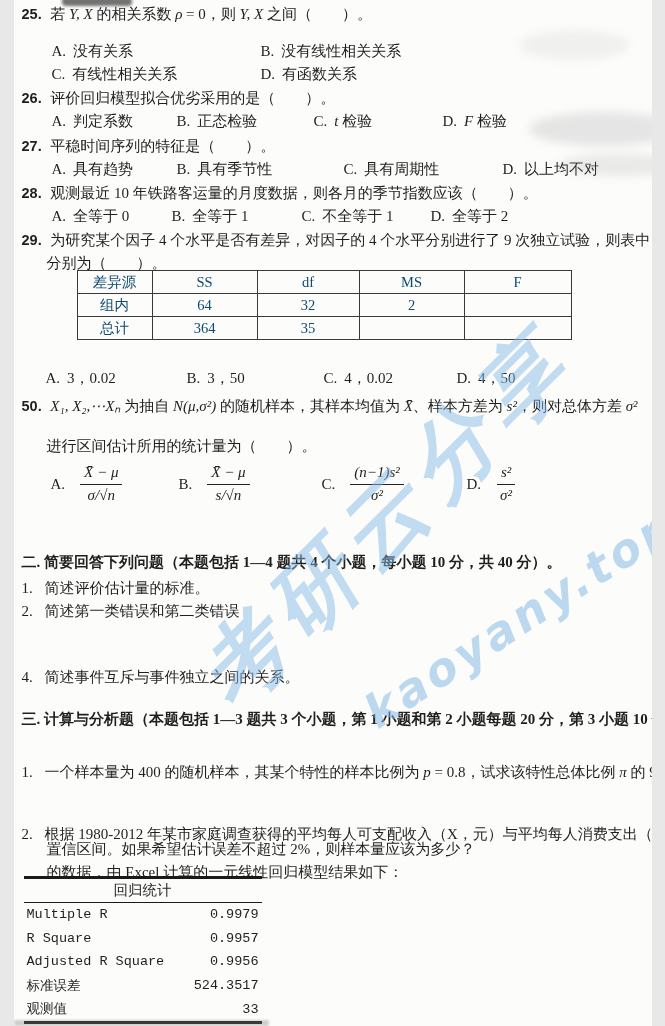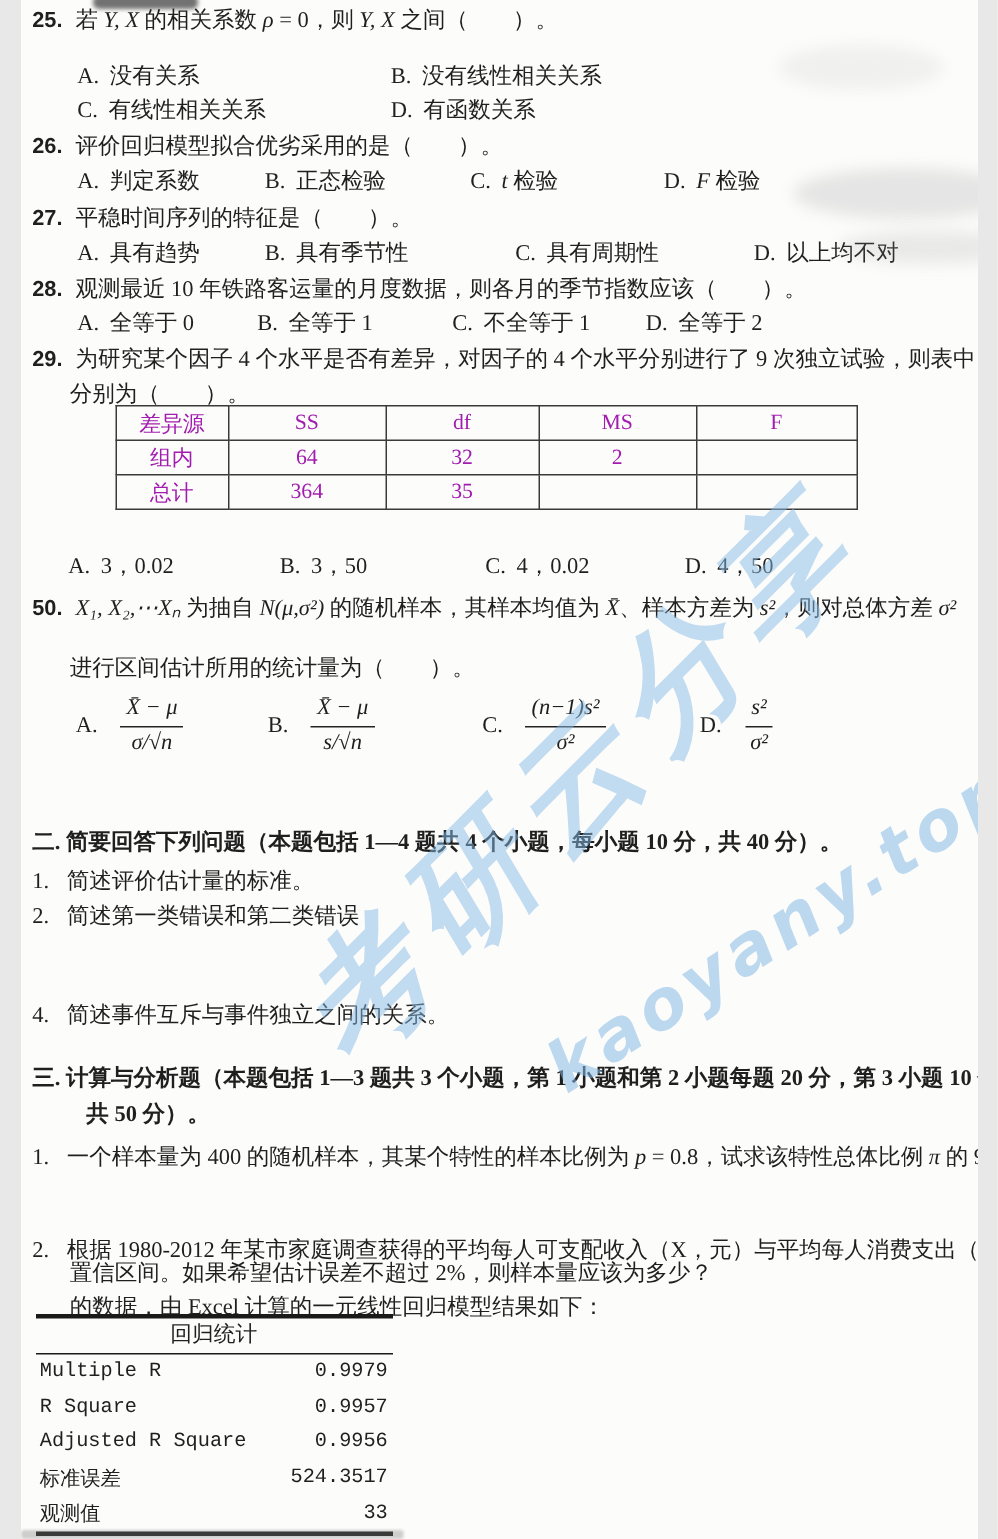--- a/index.html
+++ b/index.html
@@ -20,21 +20,21 @@
   .math{font-style:italic; font-family:"Liberation Serif", serif;}
   
   .frow{position:absolute; left:0; right:0; top:452px; height:64px;}
   .fopt{position:absolute; top:0; display:flex; align-items:center; gap:8px; height:64px;}
   .frac{display:inline-flex; flex-direction:column; align-items:center; font-style:italic;
         font-family:"Liberation Serif", serif; line-height:1.3; font-size:15px;}
   .fnum{border-bottom:1.4px solid #222; padding:0 4px 1px 4px;}
   .fden{padding:1px 4px 0 4px;}
   
   table.anova{position:absolute; left:63px; top:270px; border-collapse:collapse;
-              font-size:14.5px; color:#a21caf;border-radius:20px;}
+              font-size:14.5px; color:#0c4a6e;border-radius:20px;}
   table.anova td{border:1.6px solid #3a3a3a; text-align:center; height:22px; padding:0 4px;}
   table.anova td.c0{width:66px;} table.anova td.c1{width:96px;} table.anova td.c2{width:93px;}
   table.anova td.c3{width:96px;} table.anova td.c4{width:98px;}
   
   .regtable{position:absolute; left:10px; top:876px; width:238px;
             border-top:3px solid #1a1a1a; border-bottom:3px solid #1a1a1a;
             font-family:"Liberation Mono", monospace; font-size:13.5px;}
   .regtitle{text-align:center; height:23px; line-height:23px; border-bottom:1.6px solid #1a1a1a;
             font-family:"Liberation Serif", serif; font-size:14.5px;}
   .regrow{display:flex; justify-content:space-between; align-items:center; height:23.6px; padding:0 3px;}
@@ -186,21 +186,20 @@
     <span class="ino">1.</span><span><span>简述评价估计量的标准。</span></span>
   </div>
   <div class="line" style="top:601px">
     <span class="ino">2.</span><span><span>简述第一类错误和第二类错误</span></span>
   </div>
   <div class="line" style="top:667px">
     <span class="ino">4.</span><span><span>简述事件互斥与事件独立之间的关系。</span></span>
   </div>
 
   <div class="line sec" style="top:709px">三. 计算与分析题（本题包括 1—3 题共 3 个小题，第 1 小题和第 2 小题每题 20 分，第 3  小题 10 分，</div>
-  <div class="line sec" style="left:44px; top:733px">共 50 分）。</div>
   <div class="line" style="top:762px">
     <span class="ino">1.</span><span><span>一个样本量为 400 的随机样本，其某个特性的样本比例为 </span><span class="math">p</span><span> = 0.8，试求该特性总体比例 </span><span class="math">π</span><span> 的 95%</span></span>
   </div>
   <div class="line indent" style="top:839px">
     <span><span>置信区间。如果希望估计误差不超过 2%，则样本量应该为多少？</span></span>
   </div>
   <div class="line" style="top:824px">
     <span class="ino">2.</span><span><span>根据 1980-2012 年某市家庭调查获得的平均每人可支配收入（X，元）与平均每人消费支出（Y，元）</span></span>
   </div>
   <div class="line indent" style="top:862px">

